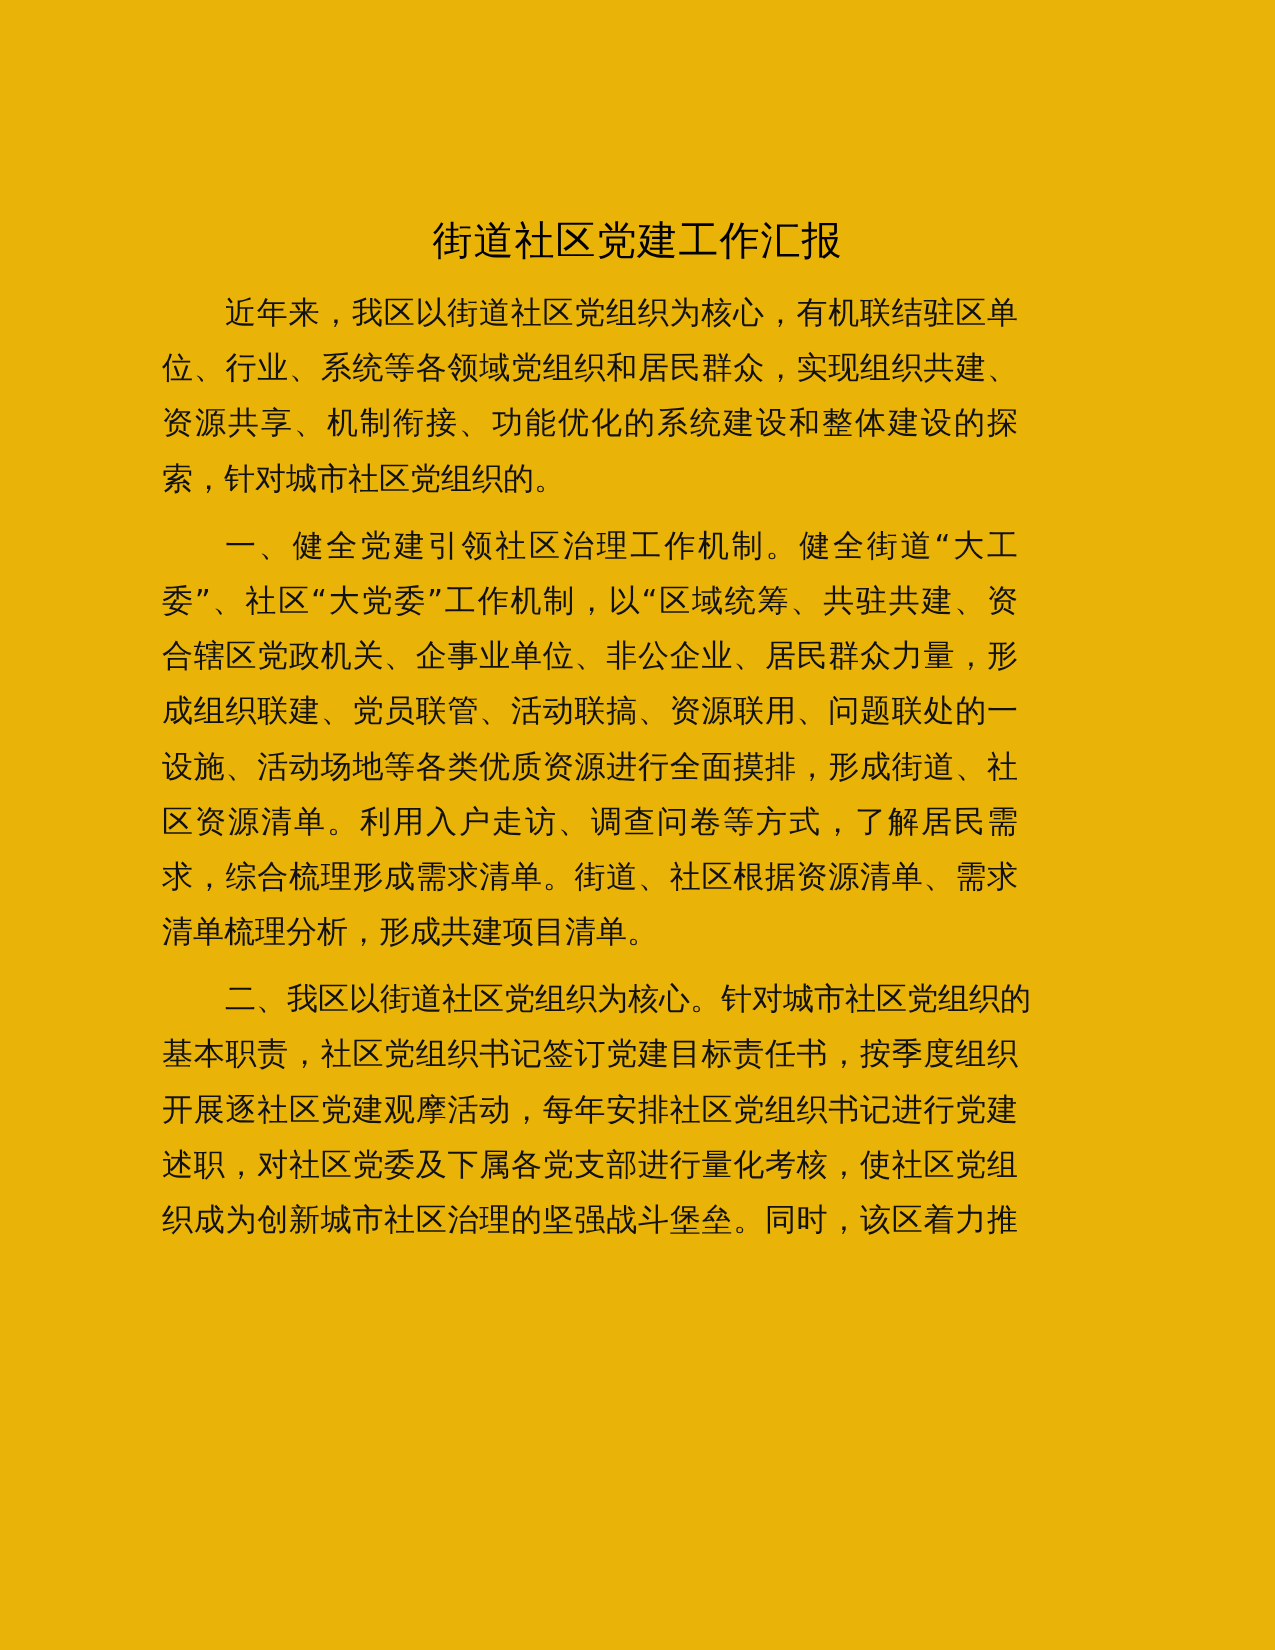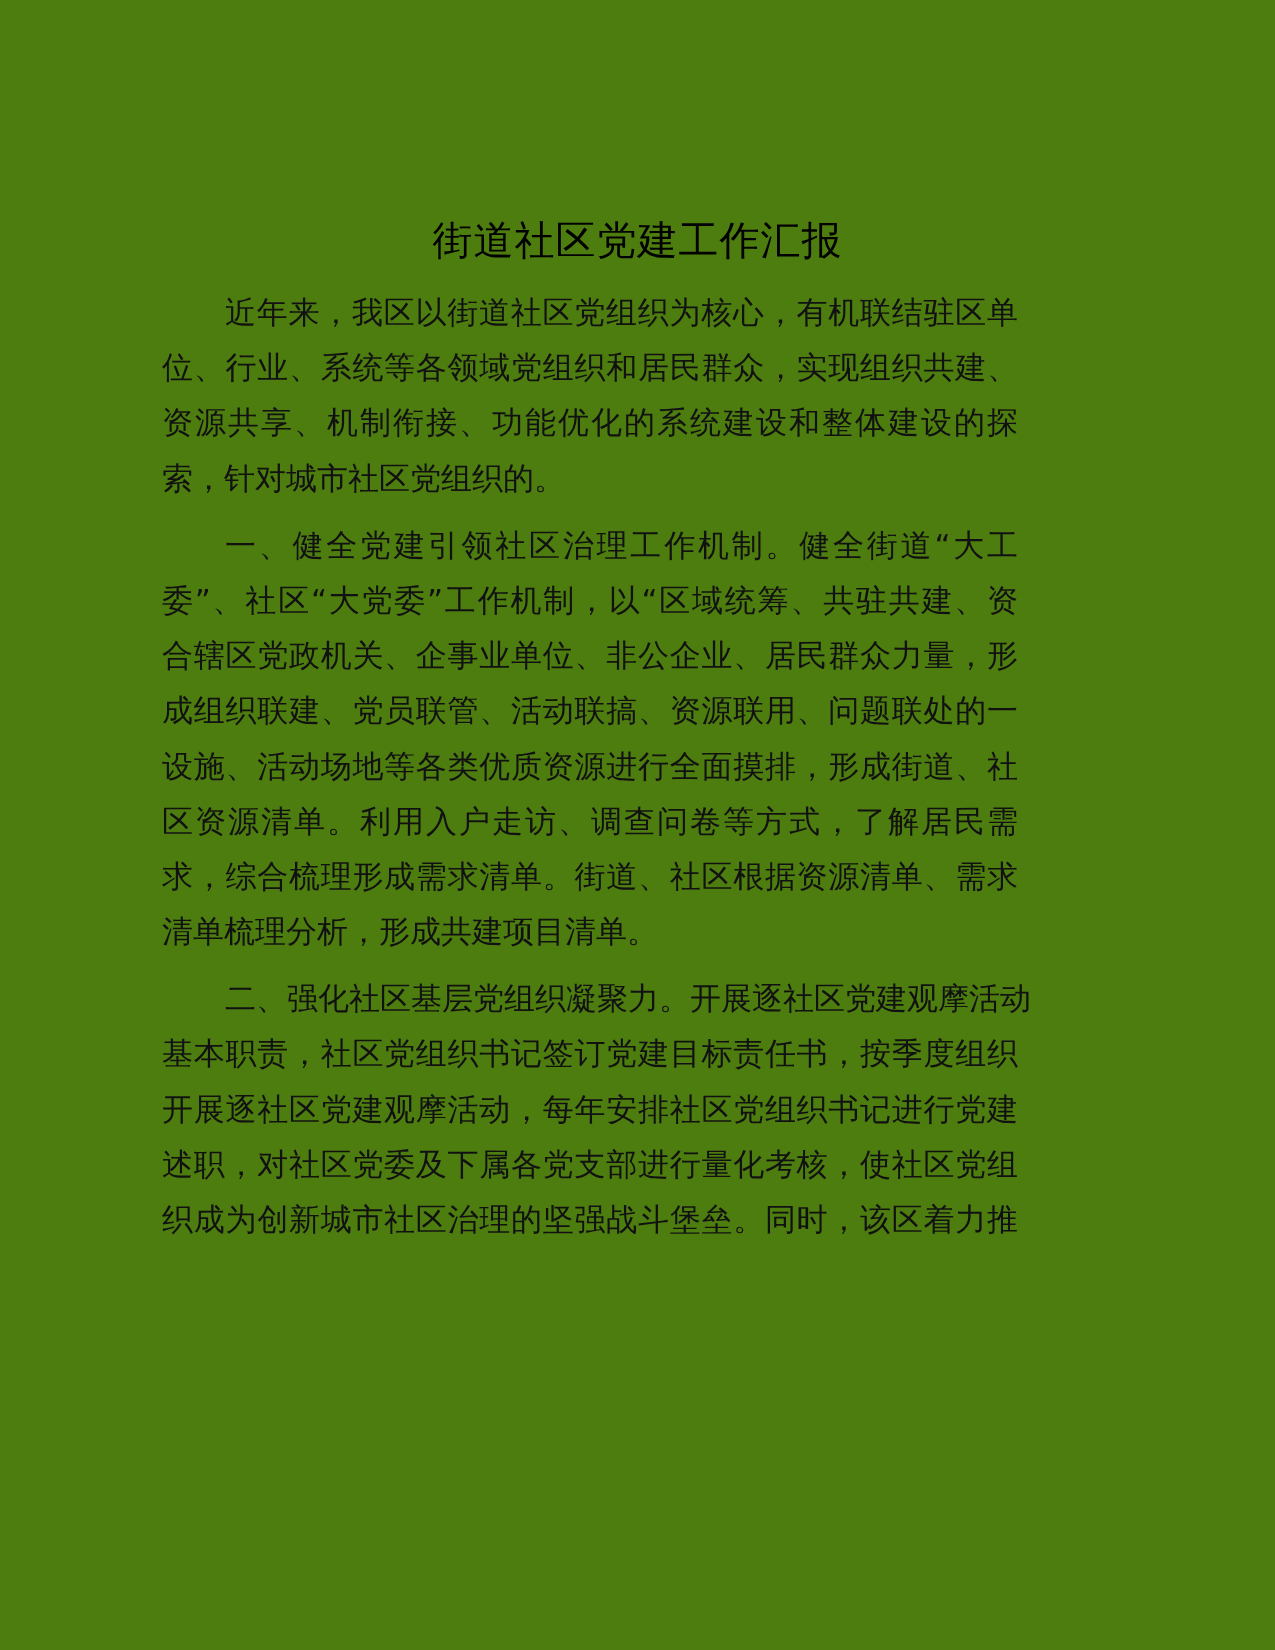--- a/index.html
+++ b/index.html
@@ -1,18 +1,18 @@
 <!DOCTYPE html>
 <html><head>
 <meta charset="utf-8">
 <style>
   html, body { margin: 0; padding: 0; background: #ffffff; }
   body { width: 1275px; height: 1650px; position: relative; overflow: hidden; }
   .page {
-    position: absolute; left: 0; top: 0; width: 1275px; height: 1650px; background: #4d7c0f;
+    position: absolute; left: 0; top: 0; width: 1275px; height: 1650px; background: #eab308;
     font-family: "DejaVu Sans", "Liberation Sans", sans-serif; color: #111111;
   }
   .title {
     position: absolute; left: 0; right: 0; top: 212px;
     text-align: center; font-size: 40px; line-height: 56px; letter-spacing: 1px;
     color: #000;
   }
   .body-text {
     position: absolute; left: 162px; width: 856px; top: 285px;
   }
@@ -47,20 +47,20 @@
       <span class="line">合辖区党政机关、企事业单位、非公企业、居民群众力量，形</span>
       <span class="line">成组织联建、党员联管、活动联搞、资源联用、问题联处的一</span>
       <span class="line">设施、活动场地等各类优质资源进行全面摸排，形成街道、社</span>
       <span class="line">区资源清单。利用入户走访、调查问卷等方式，了解居民需</span>
       <span class="line">求，综合梳理形成需求清单。街道、社区根据资源清单、需求</span>
       <span class="line last">清单梳理分析，形成共建项目清单。</span>
     </div>
     <div class="para-gap"></div>
 
     <div>
-      <span class="line indent">二、强化社区基层党组织凝聚力。开展逐社区党建观摩活动</span>
+      <span class="line indent">二、我区以街道社区党组织为核心。针对城市社区党组织的</span>
       <span class="line">基本职责，社区党组织书记签订党建目标责任书，按季度组织</span>
       <span class="line">开展逐社区党建观摩活动，每年安排社区党组织书记进行党建</span>
       <span class="line">述职，对社区党委及下属各党支部进行量化考核，使社区党组</span>
       <span class="line">织成为创新城市社区治理的坚强战斗堡垒。同时，该区着力推</span>
     </div>
   </div>
 </div>
 
 </body></html>

